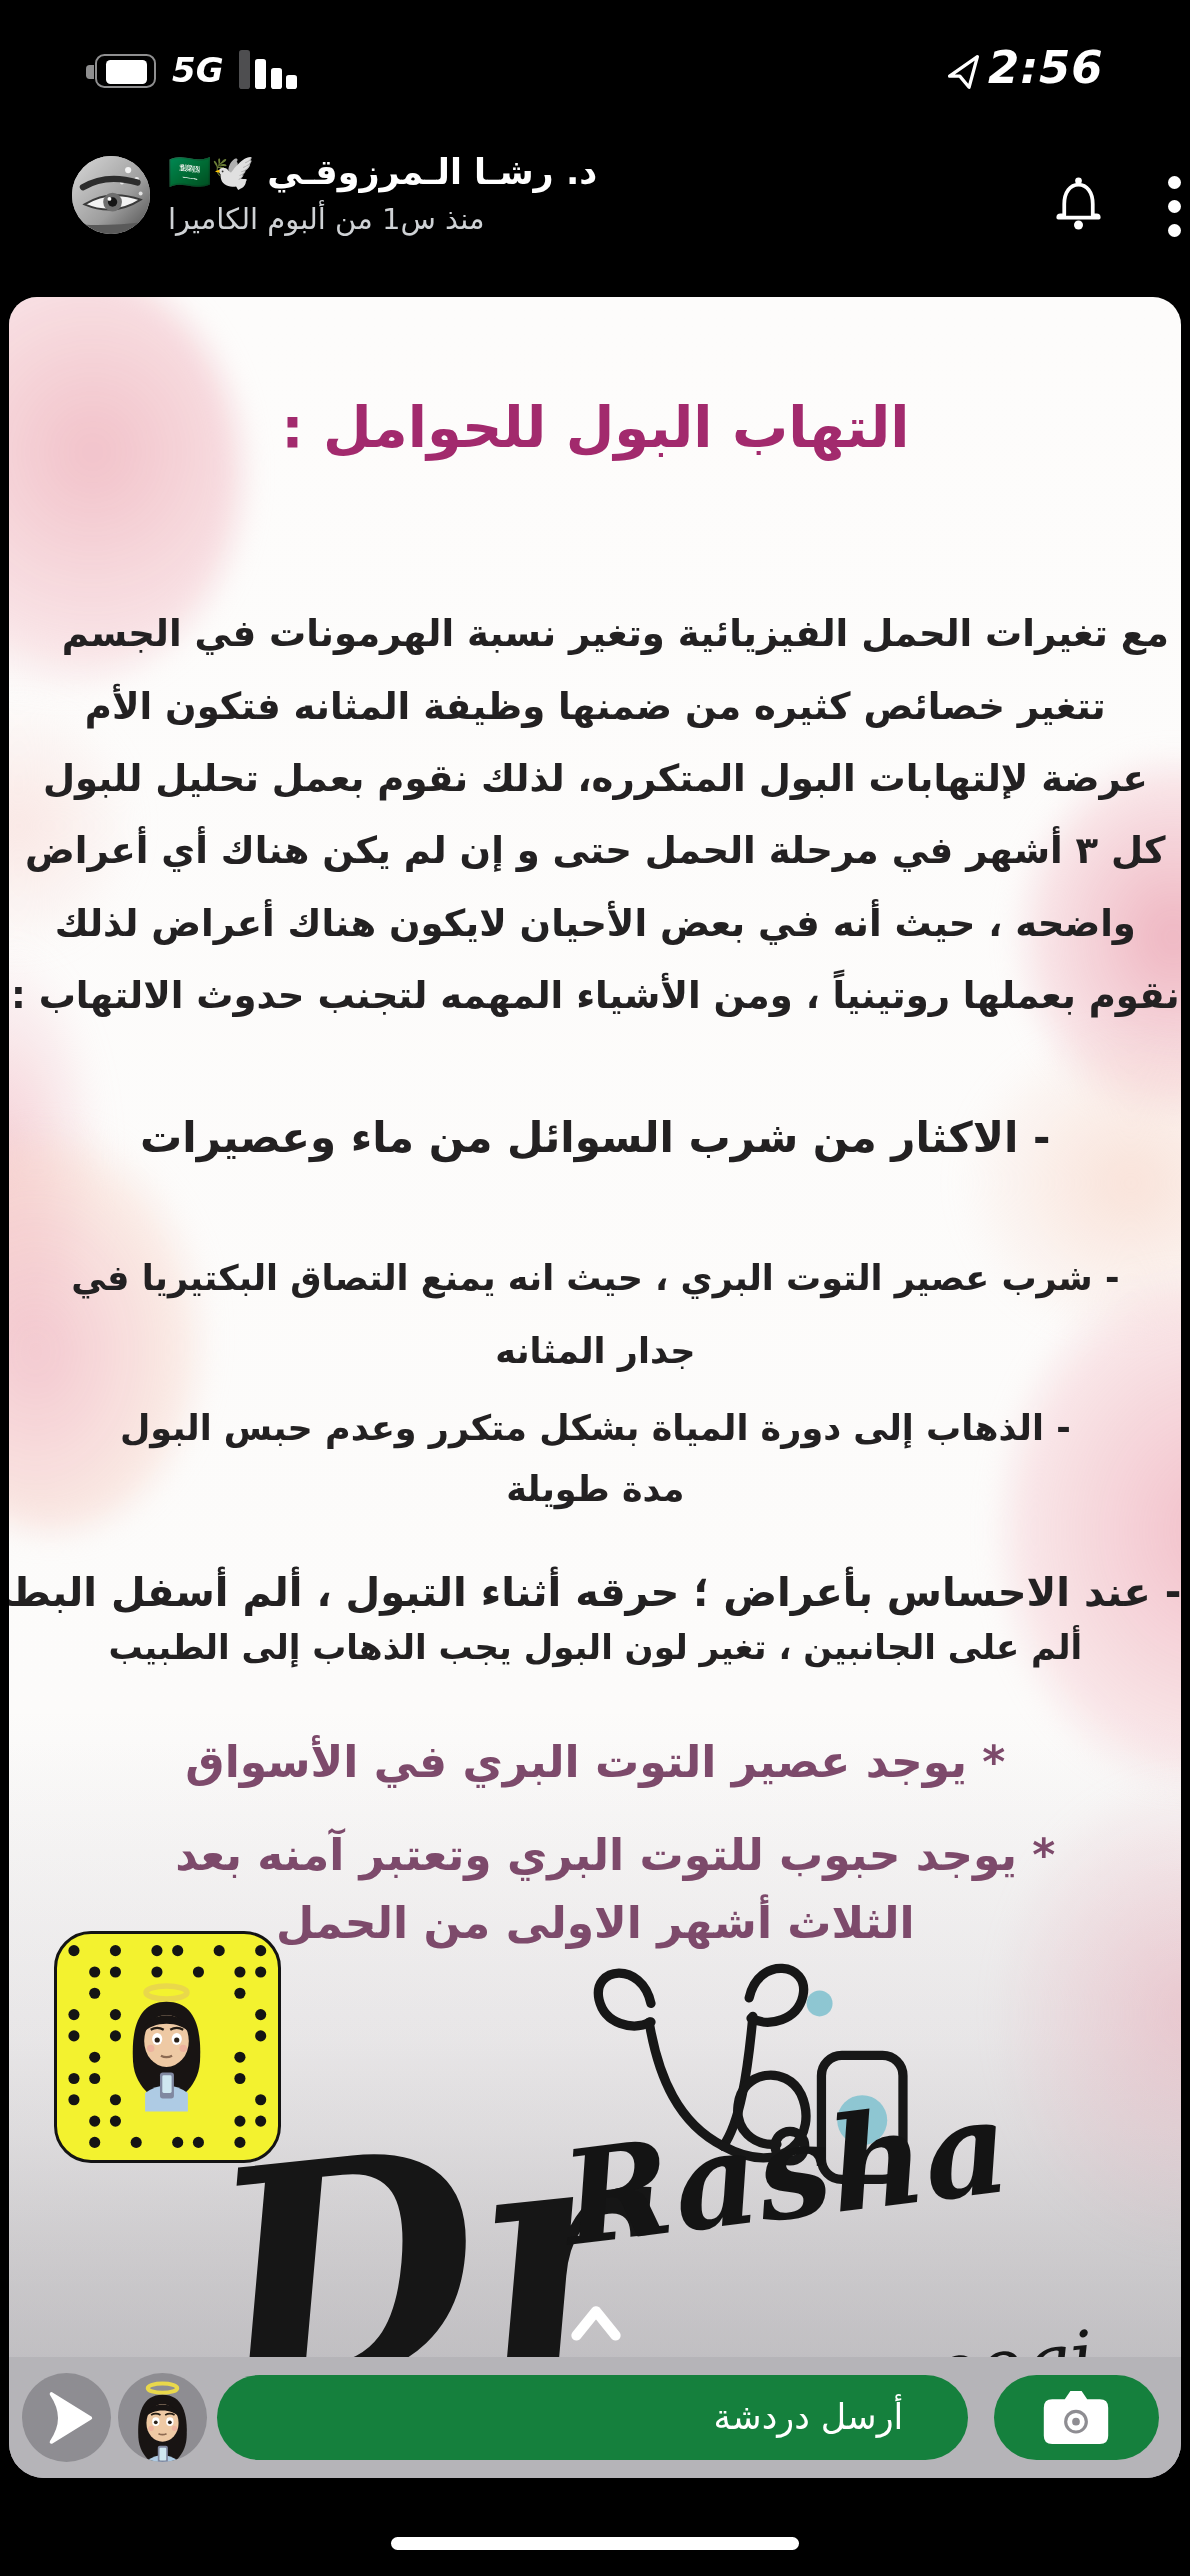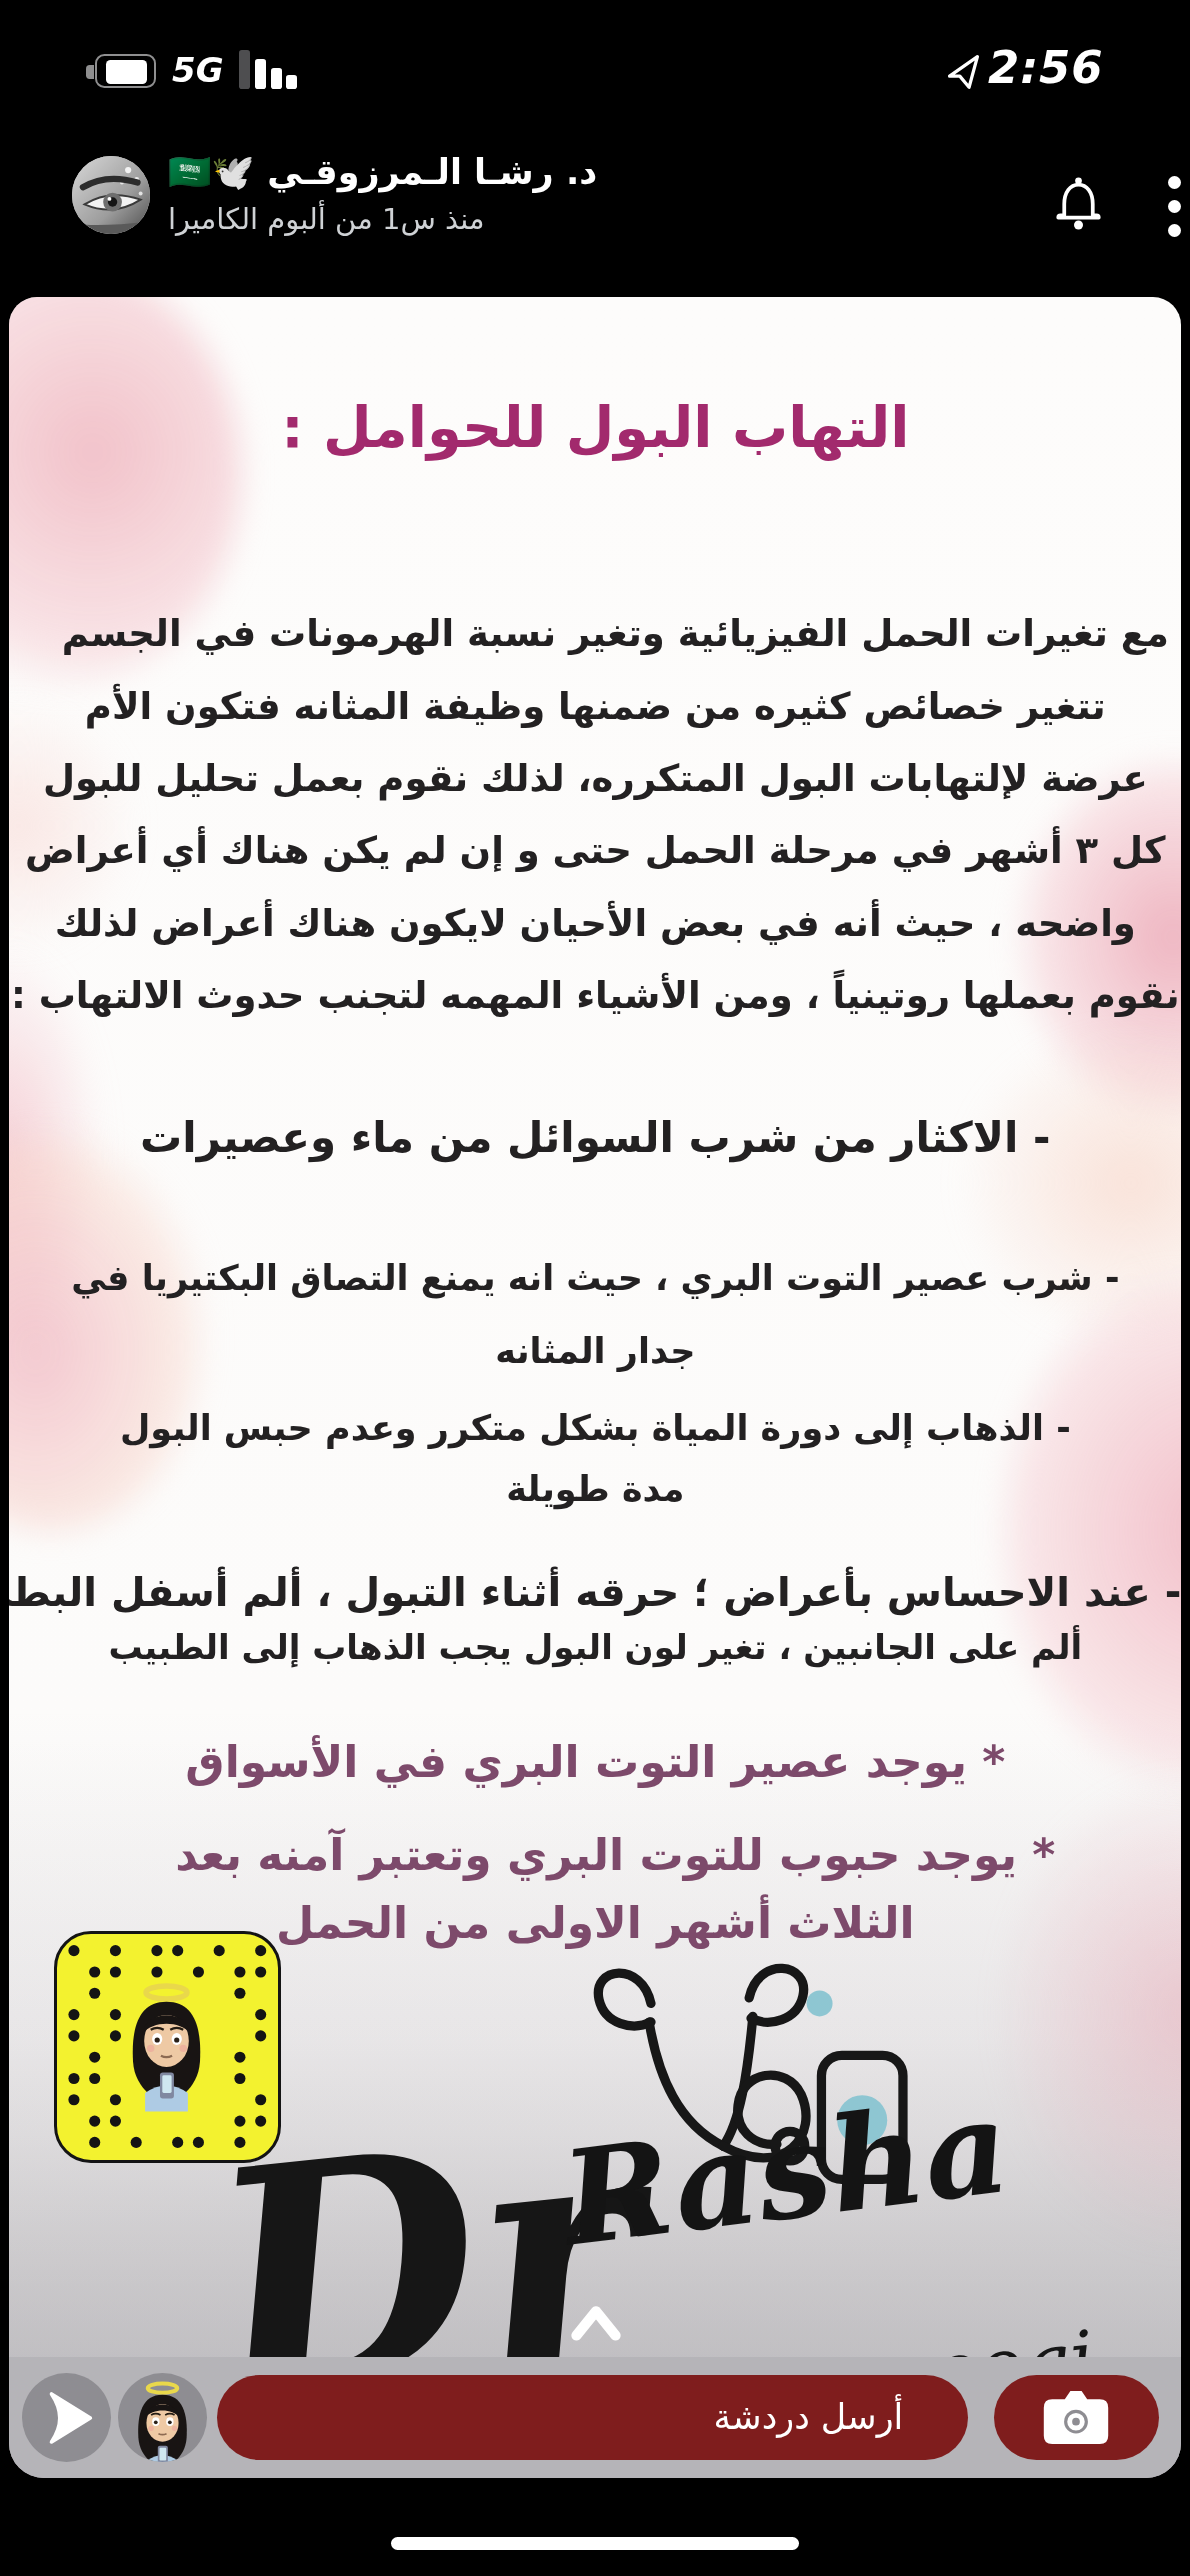--- a/index.html
+++ b/index.html
@@ -21,21 +21,21 @@
   .card{left:9.3px;top:297px;width:1172px;height:2181px;border-radius:28px 28px 35px 35px;
         overflow:hidden;background:linear-gradient(180deg,#fdfcfb 0%,#fcfbfa 66%,#f0eeef 80%,#dbd9db 90%,#c7c6ca 100%);}
   .wc{position:absolute;border-radius:50%;filter:blur(15px);}
   .line{position:absolute;left:0;right:0;text-align:center;direction:rtl;white-space:nowrap;color:#232122;}
   .para{font-size:37px;font-weight:700;}
   .scrim{position:absolute;left:0;right:0;background:linear-gradient(180deg,rgba(150,148,152,0) 0%,rgba(150,148,152,0.12) 55%,rgba(150,148,152,0.38) 100%);}
   .snapcode{background:#f3f22f;border:3.7px solid #141414;border-radius:37px;}
   
   .footer-bar{left:9.3px;top:2357px;width:1172px;height:121px;background:#b5b4b8;border-radius:0 0 35px 35px;}
   .fcirc{position:absolute;border-radius:50%;background:#8e8d92;}
-  .fpill{position:absolute;background:#7f1d1d;border-radius:43px;}
+  .fpill{position:absolute;background:#15803d;border-radius:43px;}
   .chat-text{color:#fff;font-size:35px;direction:rtl;line-height:85px;padding-right:65px;text-align:right;}
   .home-ind{left:391px;top:2537px;width:408px;height:13px;background:#fff;border-radius:6.5px;}
 </style>
 </head>
 <body>
 
 <div class="abs" style="left:0;top:0;width:1191px;height:102px;">
 
   <div class="abs" style="left:86px;top:54px;width:72px;height:35px;">
     <div class="abs batt-nub" style="left:0;top:11px;width:8.3px;height:14px;"></div>

